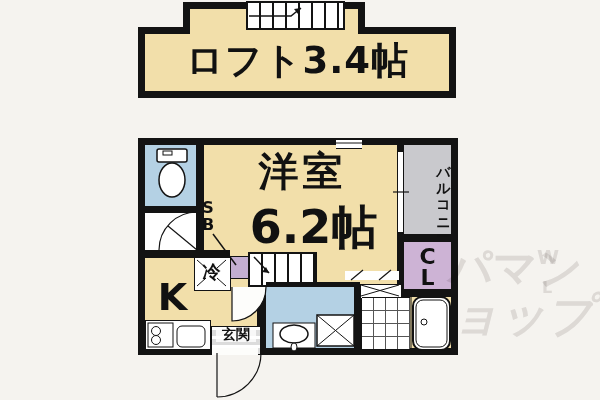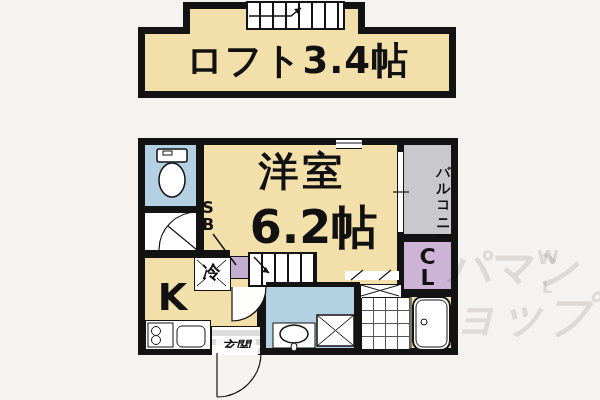--- a/index.html
+++ b/index.html
@@ -14,21 +14,21 @@
   .white{background:#ffffff;}
   .lbl{position:absolute;color:#111;font-weight:bold;text-align:center;line-height:1.05;}
   .stairs{position:absolute;background:#fff;border:2px solid var(--wall);
     background-image:repeating-linear-gradient(90deg,transparent 0 11.5px,var(--wall) 11.5px 13px);}
   .tile{position:absolute;background:#fff;
     background-image:repeating-linear-gradient(90deg,transparent 0 11px,#555 11px 12px),
                      repeating-linear-gradient(180deg,transparent 0 12px,#555 12px 13px);
     border-top:1px solid var(--wall);}
   .genkan{position:absolute;background:#e3e3e3;border:1.5px solid var(--wall);
     background-image:repeating-linear-gradient(180deg,#ffffff 0 3px,#dcdcdc 3px 9px);}
-  .genkan .lbl{position:absolute;left:4px;right:4px;top:12px;background:rgba(255,255,255,.8);font-style:italic;}
+  .genkan .lbl{position:absolute;left:4px;right:4px;top:0;background:rgba(255,255,255,.8);}
   .vtext{writing-mode:vertical-rl;text-orientation:upright;letter-spacing:2px;}
   .wm{position:absolute;color:var(--watermark);font-weight:bold;mix-blend-mode:multiply;line-height:1;}
   svg.overlay{position:absolute;left:0;top:0;pointer-events:none;}
 </style>
 </head>
 <body>
 
 <div class="canvas">
 
   <div class="wall" style="left:183px;top:2px;width:182px;height:34px;"></div>

